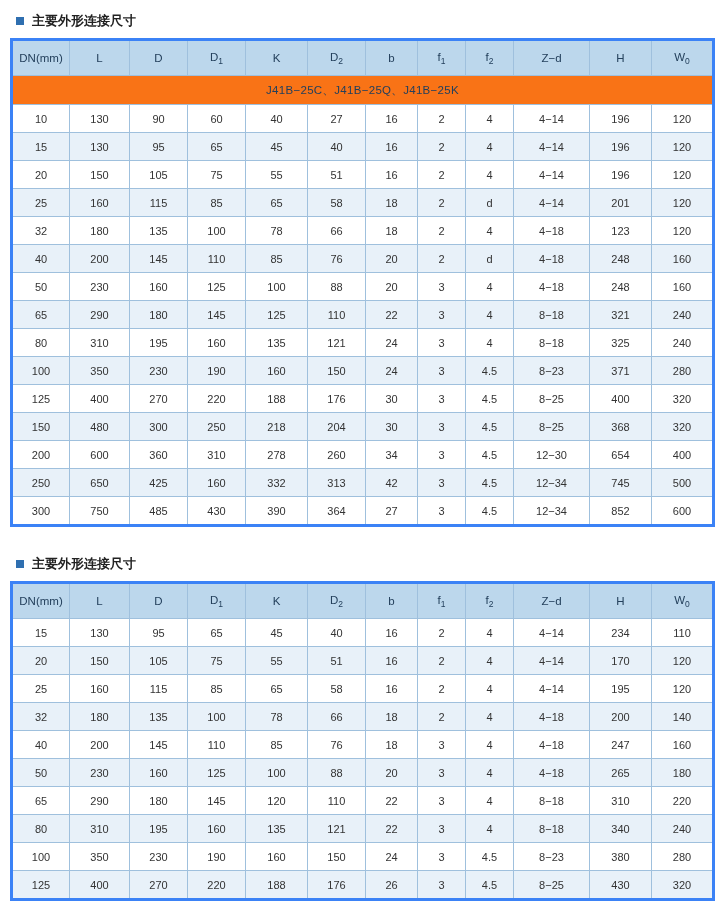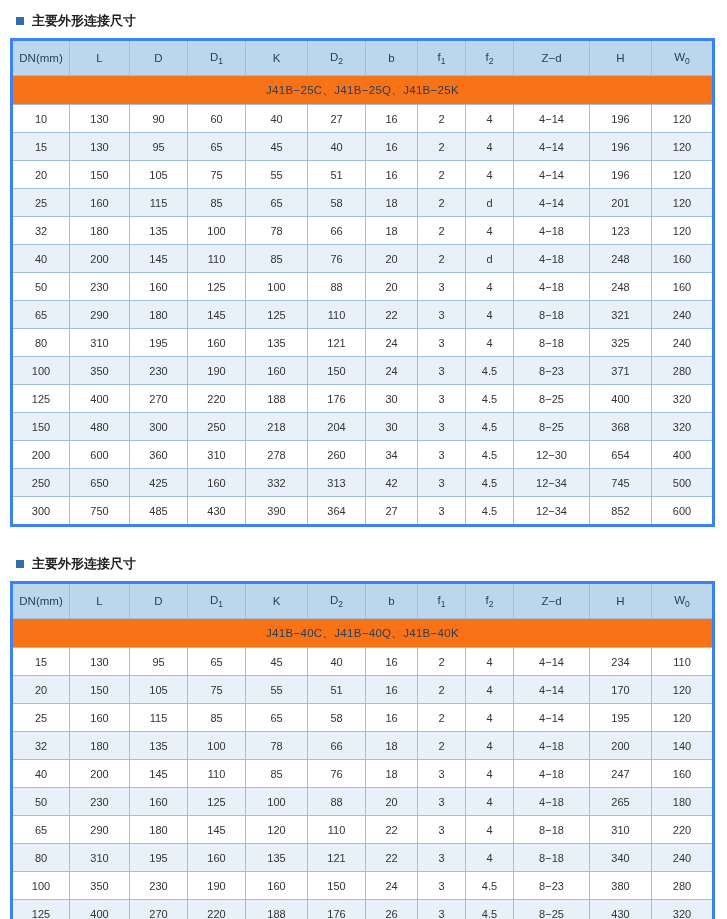--- a/index.html
+++ b/index.html
@@ -374,23 +374,20 @@
           <th>D<span class="sub">2</span></th>
           <th>b</th>
           <th>f<span class="sub">1</span></th>
           <th>f<span class="sub">2</span></th>
           <th>Z−d</th>
           <th>H</th>
           <th>W<span class="sub">0</span></th>
         </tr>
       </thead>
       <tbody>
-        <tr class="model-row">
-          <td colspan="12">J41B−40C、J41B−40Q、J41B−40K</td>
-        </tr>
         <tr class="odd">
           <td>15</td>
           <td>130</td>
           <td>95</td>
           <td>65</td>
           <td>45</td>
           <td>40</td>
           <td>16</td>
           <td>2</td>
           <td>4</td>

